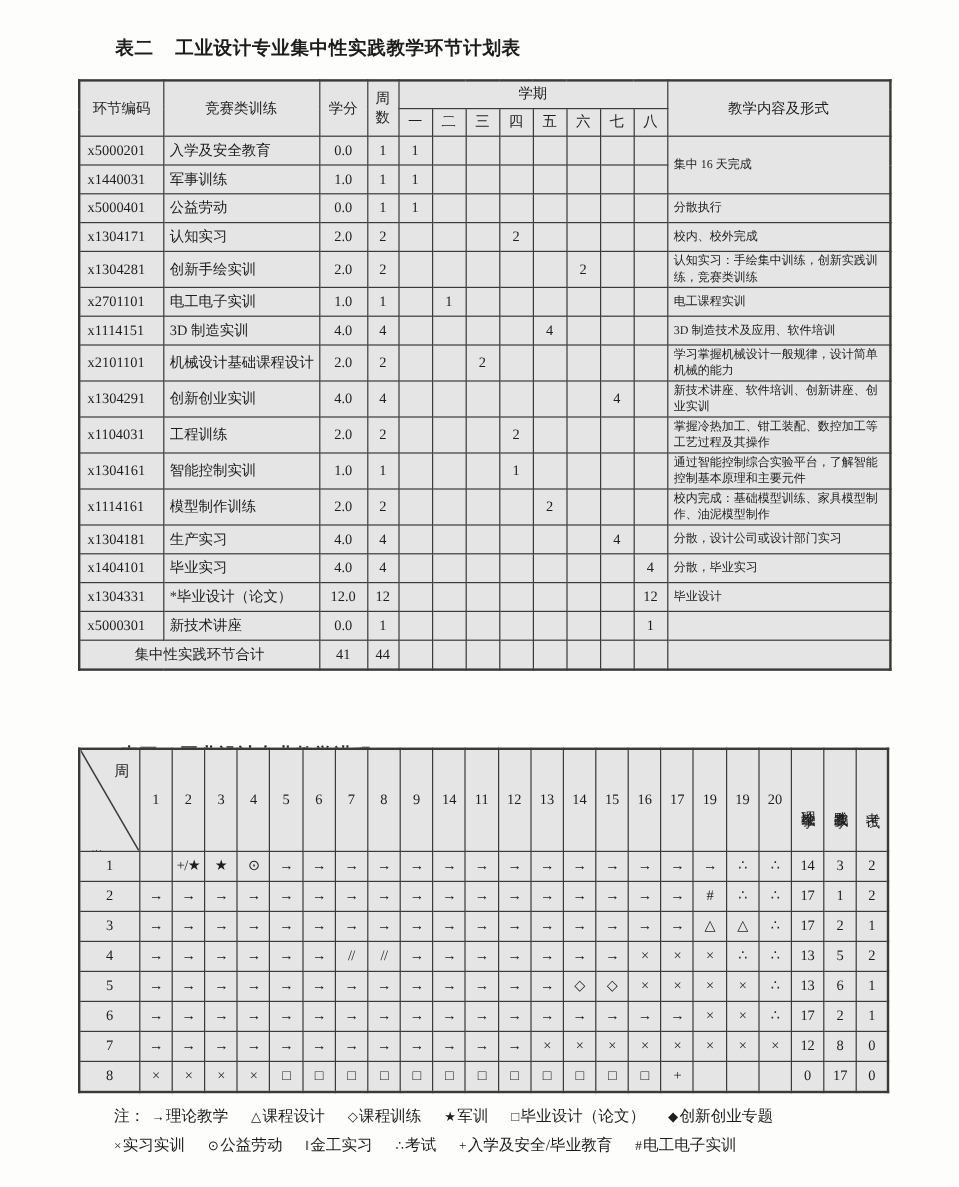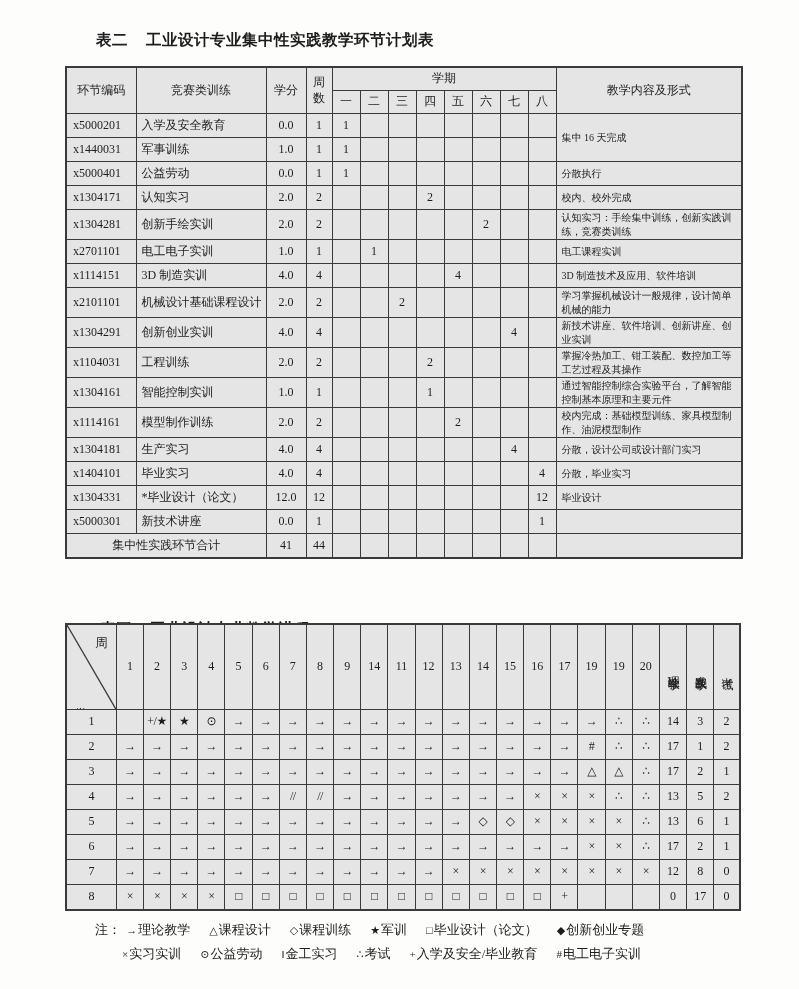--- a/index.html
+++ b/index.html
@@ -41,22 +41,22 @@
   .corner-bottom {
     position:absolute; bottom:8px; left:6px; font-size:12.5px;
     writing-mode:vertical-rl; text-orientation:upright; letter-spacing:2px;
   }
   .vhead {
     writing-mode:vertical-rl; text-orientation:upright; font-size:12px;
     letter-spacing:1px; display:inline-block;
   }
 
   .legend { position:absolute; left:95px; top:918px; font-size:13px; }
-  .legend-line { line-height:1.85; white-space:nowrap; }
-  .legend-line2 { margin-left:27px; }
+  .legend-line { line-height:1.85; white-space:nowrap;font-family:Liberation Serif, serif; }
+  .legend-line2 { }
   .legend-prefix { margin-right:2px; }
   .legend-item { margin-right:19px; }
   .legend-item .sym-sm { font-size:11px; margin-right:1px; }
 </style>
 </head>
 <body>
 
 <div class="page">
 
   <div class="title t2-title">

